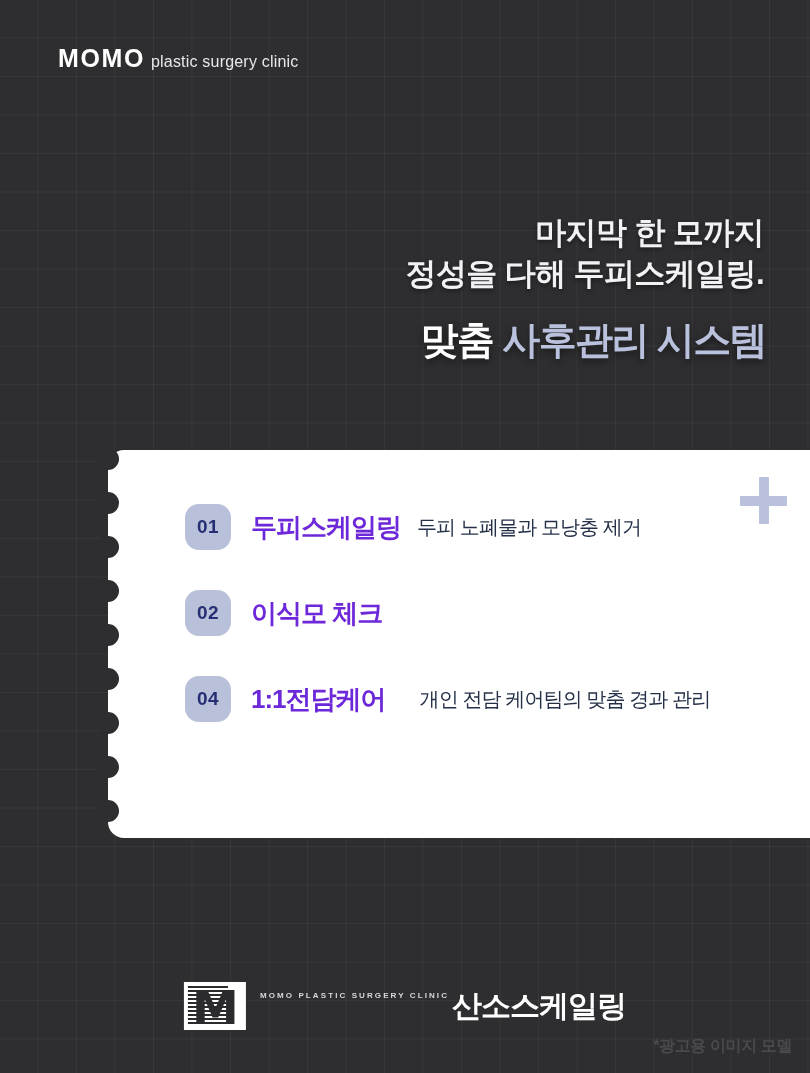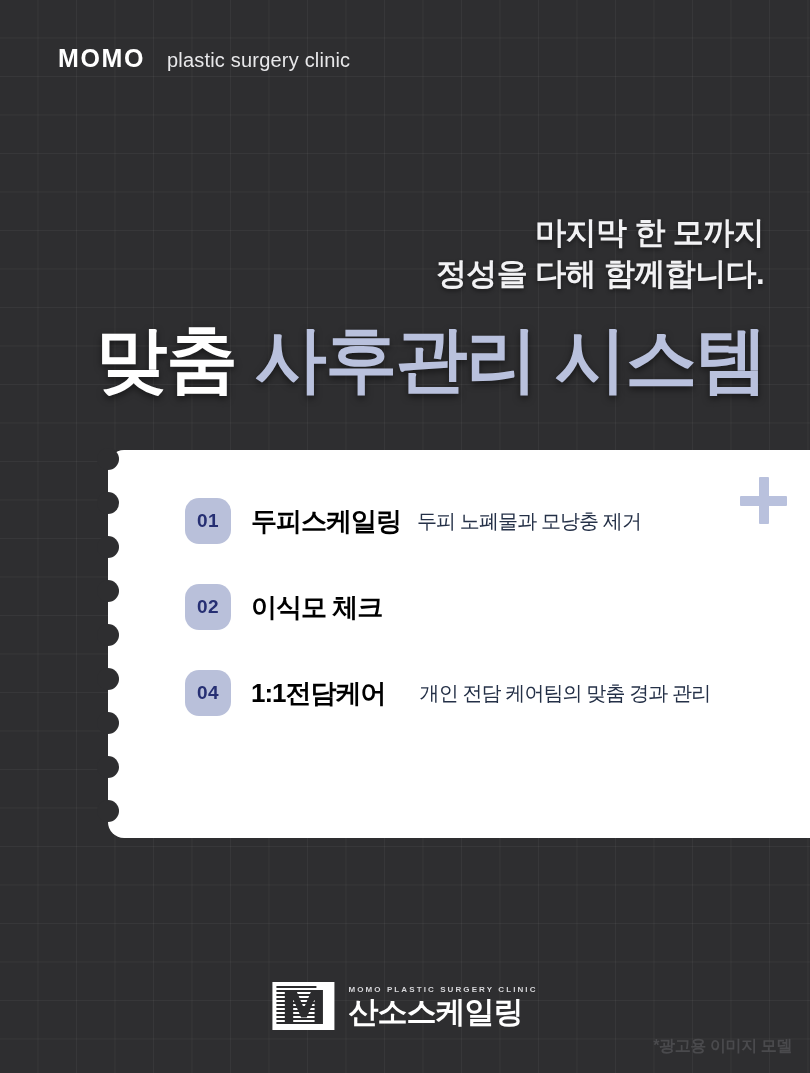--- a/index.html
+++ b/index.html
@@ -25,32 +25,32 @@
     background-position: -1px -1px;
   }
 
   
   .brand {
     position: absolute;
     left: 58px;
     top: 44px;
     display: flex;
     align-items: baseline;
-    gap: 22px;
+    gap: 6px;
     white-space: nowrap;
     justify-content: space-between;
   }
   .brand-mark {
     font-size: 25px;
     font-weight: 700;
     letter-spacing: 1.6px;
     color: #ffffff;
   }
   .brand-sub {
-    font-size: 20px;
+    font-size: 16px;
     font-weight: 400;
     letter-spacing: 0.2px;
     color: #e8e8ea;
   }
 
   
   .headline {
     position: absolute;
     right: 46px;
     top: 212px;
@@ -62,21 +62,21 @@
     font-size: 31px;
     font-weight: 700;
     line-height: 1.33;
     letter-spacing: -0.6px;
     text-shadow: 0 2px 4px rgba(0,0,0,0.45);
   }
   .title {
     position: absolute;
     right: 44px;
     top: 320px;
-    font-size: 72px;
+    font-size: 38px;
     font-weight: 800;
     letter-spacing: -1.6px;
     line-height: 1.1;
     white-space: nowrap;
     text-shadow: 0 3px 7px rgba(0,0,0,0.5);
   }
   .title .t-white { color: #ffffff; }
   .title .t-accent { color: #b9c1dd; }
 
   
@@ -134,40 +134,41 @@
     position: absolute;
     left: 77px;
     top: 48px;
     right: 40px;
   }
   .list-item {
     display: flex;
     align-items: center;
     height: 46px;
     margin-bottom: 40px;
+    margin-top: 6px;
   }
   .list-item:last-child { margin-bottom: 0; }
 
   .badge {
     flex: 0 0 auto;
     width: 46px;
     height: 46px;
     border-radius: 14px;
     background: #b9c0da;
     color: #262f73;
     font-size: 19px;
     font-weight: 700;
     letter-spacing: 0.4px;
     display: flex;
     align-items: center;
     justify-content: center;
   }
   .item-title {
     margin-left: 20px;
-    color: #000000;
+    color: #6d28d9;
     font-size: 26px;
     font-weight: 800;
     letter-spacing: -1px;
     white-space: nowrap;
   }
   .item-desc {
     margin-left: 16px;
     color: #243047;
     font-size: 20px;
     font-weight: 500;
@@ -210,21 +211,21 @@
     bottom: 5px;
     width: 46px;
     height: 34px;
     color: #2b2b2d;
     font-family: "DejaVu Sans", sans-serif;
     font-size: 47px;
     font-weight: 700;
     line-height: 0.72;
     letter-spacing: -2px;
   }
-  .logo-text { display: flex; flex-direction: column; gap: 3px; }
+  .logo-text { display: flex; gap: 3px; }
   .logo-tag {
     color: #d7d7da;
     font-size: 8px;
     font-weight: 700;
     letter-spacing: 2.1px;
     white-space: nowrap;
   }
   .logo-name {
     color: #ffffff;
     font-size: 30px;
@@ -249,21 +250,21 @@
 
 <div class="page">
 
   <div class="brand">
     <span class="brand-mark">MOMO</span>
     <span class="brand-sub">plastic surgery clinic</span>
   </div>
 
   <div class="headline">
     <span class="headline-line">마지막 한 모까지</span>
-    <span class="headline-line">정성을 다해 함께합니다.</span>
+    <span class="headline-line">정성을 다해 두피스케일링.</span>
   </div>
 
   <div class="title">
     <span class="t-white">맞춤</span>
     <span class="t-accent">사후관리 시스템</span>
   </div>
 
   <div class="card">
 
     <div class="notches">

